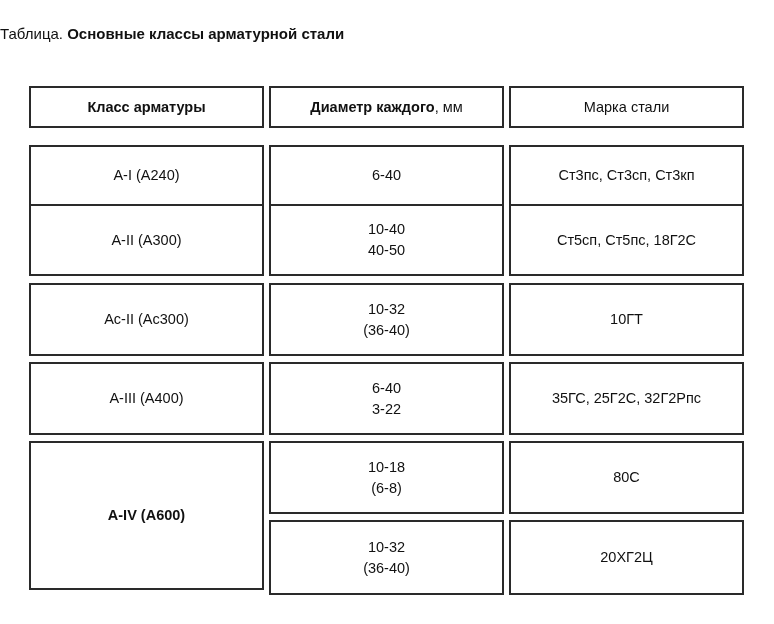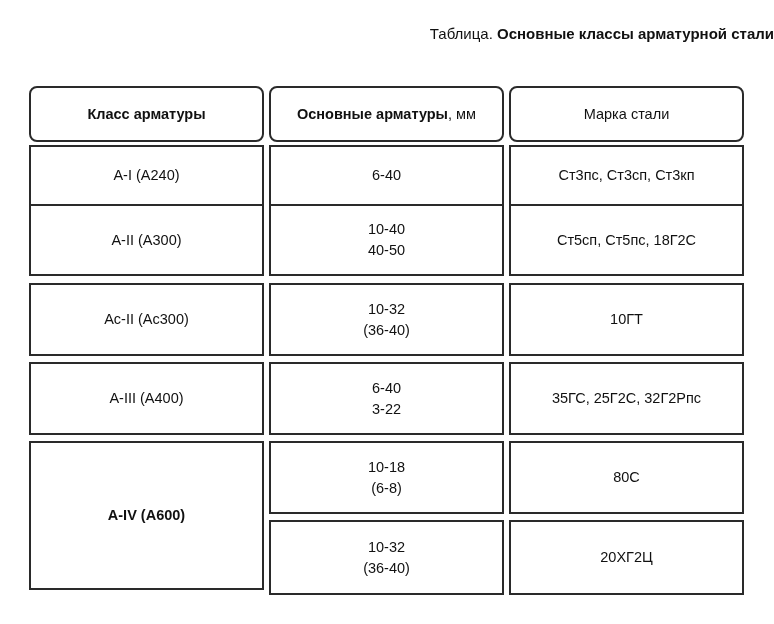--- a/index.html
+++ b/index.html
@@ -2,34 +2,34 @@
 <html><head>
   <meta charset="utf-8">
   <style>
     html, body { margin: 0; padding: 0; background: #ffffff; }
     body {
       width: 774px; height: 624px; position: relative; overflow: hidden;
       font-family: "Liberation Sans", sans-serif; color: #111111;
     }
     .title {
       position: absolute; left: 0; top: 24px; width: 774px;
-      text-align: right; font-size: 15px; line-height: 20px;
+      text-align: left; font-size: 15px; line-height: 20px;
     }
     .title b { font-weight: bold; }
     .cell {
       position: absolute; box-sizing: border-box;
       border: 2px solid #2a2a2a; background: #ffffff;
       display: flex; flex-direction: column; align-items: center; justify-content: center;
       font-size: 14.5px; line-height: 21px; text-align: center;
     }
     .cell.bold { font-weight: bold; }
     .c1 { left: 29px; width: 235px; }
     .c2 { left: 269px; width: 235px; }
     .c3 { left: 509px; width: 235px; }
-    .r0 { top: 86px; height: 56px; border-radius: 8px; }
+    .r0 { top: 86px; height: 42px; }
     .r1 { top: 145px; height: 61px; }
     .r2 { top: 204px; height: 72px; }
     .r3 { top: 283px; height: 73px; }
     .r4 { top: 362px; height: 73px; }
     .r5 { top: 441px; height: 149px; font-weight: bold; }
     .r5a { top: 441px; height: 73px; }
     .r5b { top: 520px; height: 75px; }
     .normal { font-weight: normal; }
   </style>
 </head>
@@ -39,21 +39,21 @@
   <div>
     <span>Таблица.</span>
     <b>Основные классы арматурной стали</b>
   </div>
 </div>
 
 <div class="cell c1 r0 bold">
   <span>Класс арматуры</span>
 </div>
 <div class="cell c2 r0">
-  <span><b>Основные арматуры</b><span class="normal">, мм</span></span>
+  <span><b>Диаметр каждого</b><span class="normal">, мм</span></span>
 </div>
 <div class="cell c3 r0">
   <span>Марка стали</span>
 </div>
 
 <div class="cell c1 r1">
     <span>A-I (A240)</span>
   </div>
 <div class="cell c2 r1">
     <span>6-40</span>

